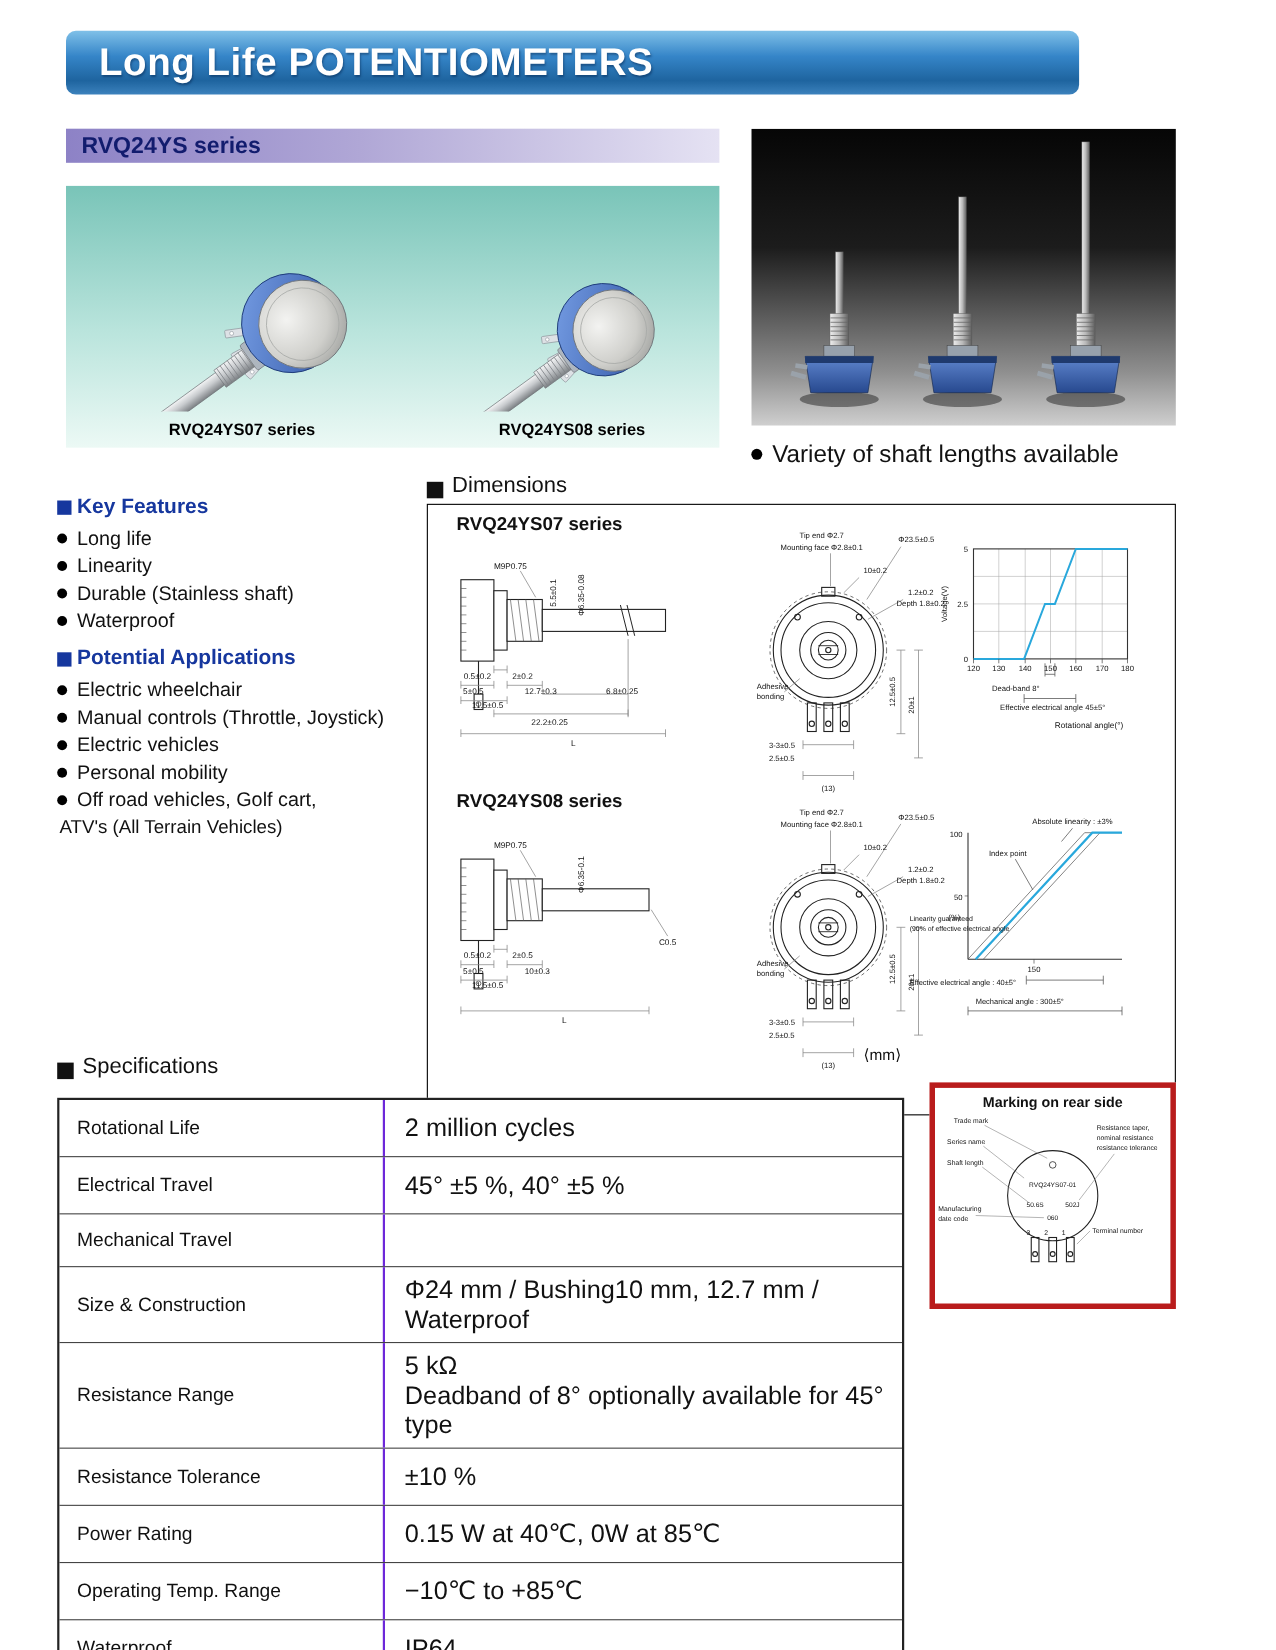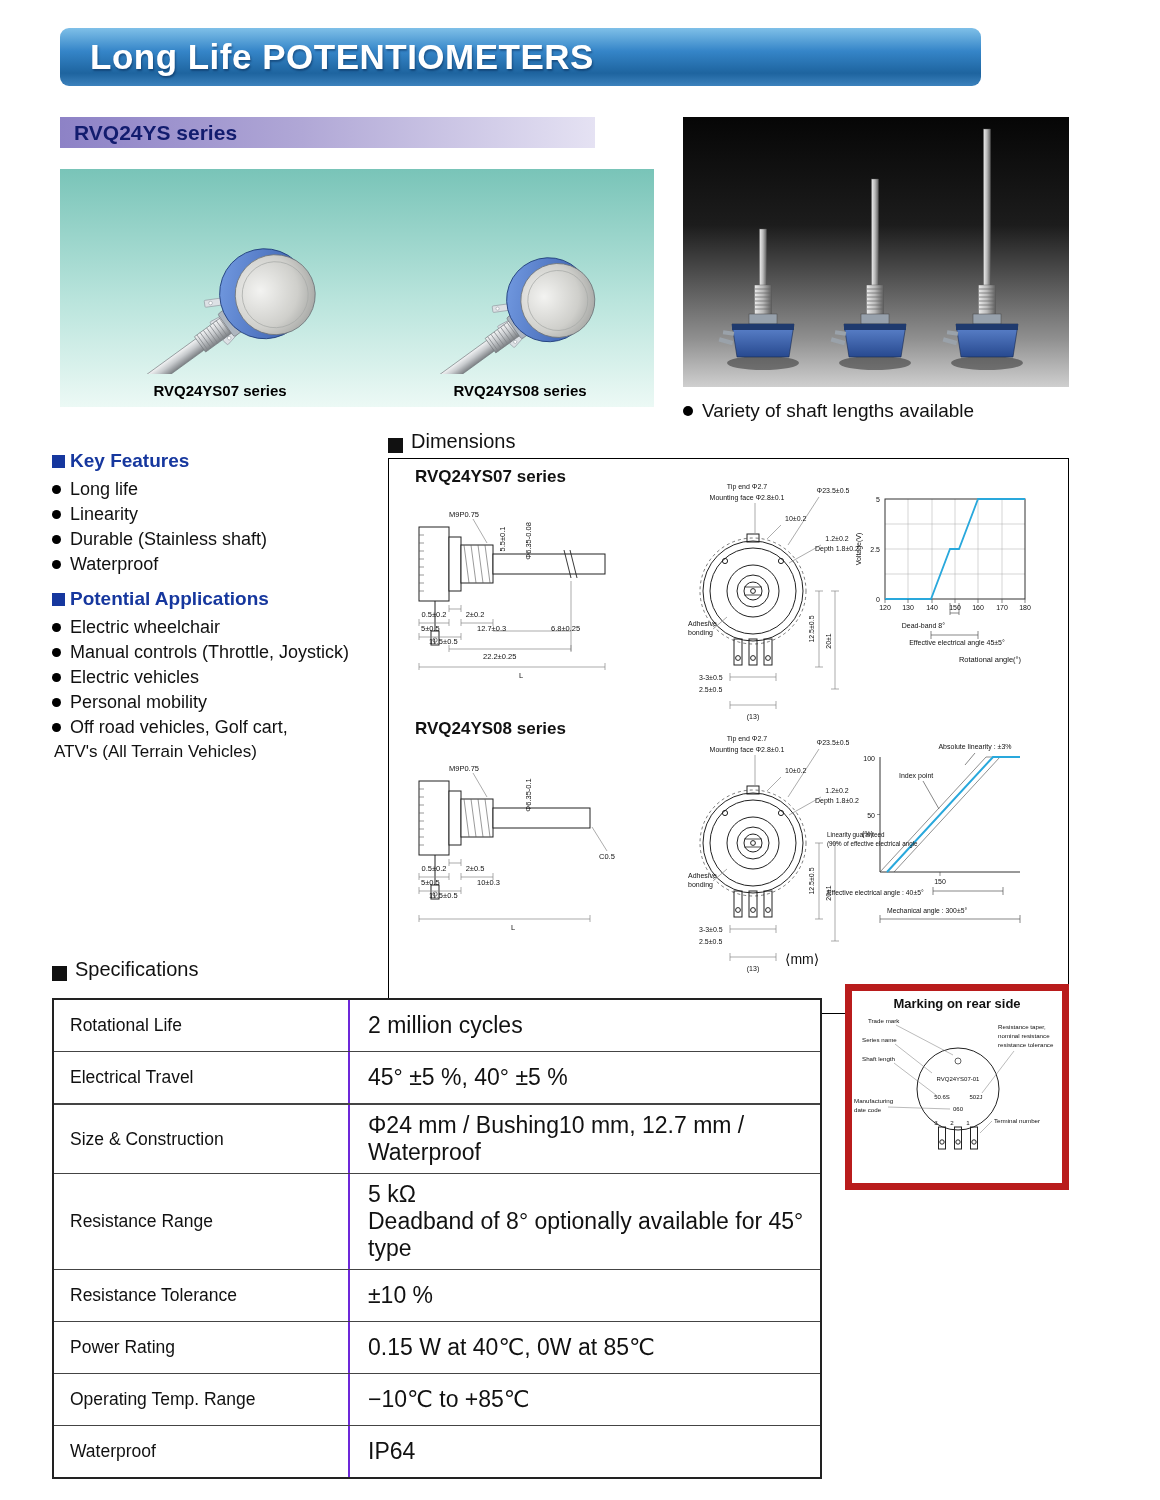--- a/index.html
+++ b/index.html
@@ -6,33 +6,33 @@
   html,body { background:#fff; }
   body { width:1160px; height:1500px; position:relative; font-family:"Liberation Sans","DejaVu Sans",sans-serif; color:#111; overflow:hidden; }
   .abs { position:absolute; }
 
   .banner-top { left:60px; top:28px; width:921px; height:58px; border-radius:9px;
     background:linear-gradient(180deg,#7fc0e8 0%,#3585c8 40%,#1e649f 78%,#3c82bd 100%);
     display:flex; align-items:center; }
   .banner-top span { margin-left:30px; font-size:35px; font-weight:bold; color:#fff; letter-spacing:.5px;
     text-shadow:1px 2px 2px rgba(0,30,70,.45); }
 
-  .series-banner { left:60px; top:117px; width:535px; height:31px;
+  .series-banner { left:60px; top:117px; width:594px; height:31px;
     background:linear-gradient(90deg,#8d82c6 0%,#b0a7d6 45%,#e5e2f3 100%);
     display:flex; align-items:center; }
   .series-banner span { margin-left:14px; font-size:21px; font-weight:bold; color:#121c6e; }
 
   .product-panel { left:60px; top:169px; width:594px; height:238px;
     background:linear-gradient(180deg,#79c4b8 0%,#b9e4dc 55%,#ecf9f5 100%); overflow:hidden; }
   .prod-label { position:absolute; bottom:8px; font-size:15px; font-weight:bold; color:#000; text-align:center; }
   .prod-label-1 { left:20px; width:280px; }
   .prod-label-2 { left:320px; width:280px; }
 
   .photo-panel { left:683px; top:117px; width:386px; height:270px; }
-  .photo-caption { left:683px; top:400px; font-size:19px; display:flex; align-items:center; gap:9px; }
+  .photo-caption { left:683px; top:400px; font-size:22px; display:flex; align-items:center; gap:9px; }
   .dot { width:10px; height:10px; border-radius:50%; background:#000; display:inline-block; flex:none; }
 
   .feat-block { left:52px; top:450px; width:340px; }
   .app-block  { left:52px; top:588px; width:340px; }
   .block-heading { display:flex; align-items:center; gap:5px; font-size:19px; font-weight:bold; color:#16379e; margin-bottom:7px; }
   .sq { width:13px; height:13px; background:#16379e; flex:none; }
   .item { display:flex; align-items:center; gap:9px; font-size:18px; margin:4px 0; }
   .item .dot { width:9px; height:9px; }
   .cont-line { margin-left:2px; font-size:17px; }
 
@@ -41,21 +41,21 @@
   .dim-head { left:388px; top:430px; }
   .spec-head { left:52px; top:958px; }
 
   .dim-box { left:388px; top:458px; width:681px; height:556px; border:1px solid #000; background:#fff; }
   .dim-title { position:absolute; font-size:17px; font-weight:bold; }
   .dim-title-07 { left:26px; top:8px; }
   .dim-title-08 { left:26px; top:260px; }
   .dsvg { position:absolute; }
   .mm-note { position:absolute; left:396px; top:492px; font-size:14px; }
 
-  .marking-box { left:845px; top:984px; width:224px; height:206px; border:7px solid #b91c1c; background:#fff; }
+  .marking-box { left:845px; top:984px; width:224px; height:206px; border:5px solid #b91c1c; background:#fff; }
   .marking-title { text-align:center; font-size:13px; font-weight:bold; margin-top:5px; }
 
   .spec-table { left:52px; top:998px; width:770px; border:2px solid #222; background:#fff; }
   .srow { display:flex; border-top:1px solid #444; }
   .srow:first-child { border-top:none; }
   .scell-l { width:296px; border-right:2px solid #6d28d9; display:flex; align-items:center; padding:13px 0 13px 16px; font-size:17.5px; }
   .scell-r { flex:1; display:flex; flex-direction:column; justify-content:center; padding:7px 0 7px 18px; font-size:23px; min-height:51px; }
 
   svg text { font-family:"Liberation Sans","DejaVu Sans",sans-serif; fill:#111; }
 </style>
@@ -544,20 +544,21 @@
         <span>2 million cycles</span>
       </div>
   </div>
   <div class="srow">
     <div class="scell-l">Electrical Travel</div>
     <div class="scell-r">
         <span>45° ±5 %,  40° ±5 %</span>
       </div>
   </div>
   <div class="srow">
+    <div class="scell-l">Mechanical Travel</div>
   </div>
   <div class="srow">
     <div class="scell-l">Size &amp; Construction</div>
     <div class="scell-r">
         <span>Φ24 mm / Bushing10 mm, 12.7 mm / Waterproof</span>
       </div>
   </div>
   <div class="srow">
     <div class="scell-l">Resistance Range</div>
     <div class="scell-r">

